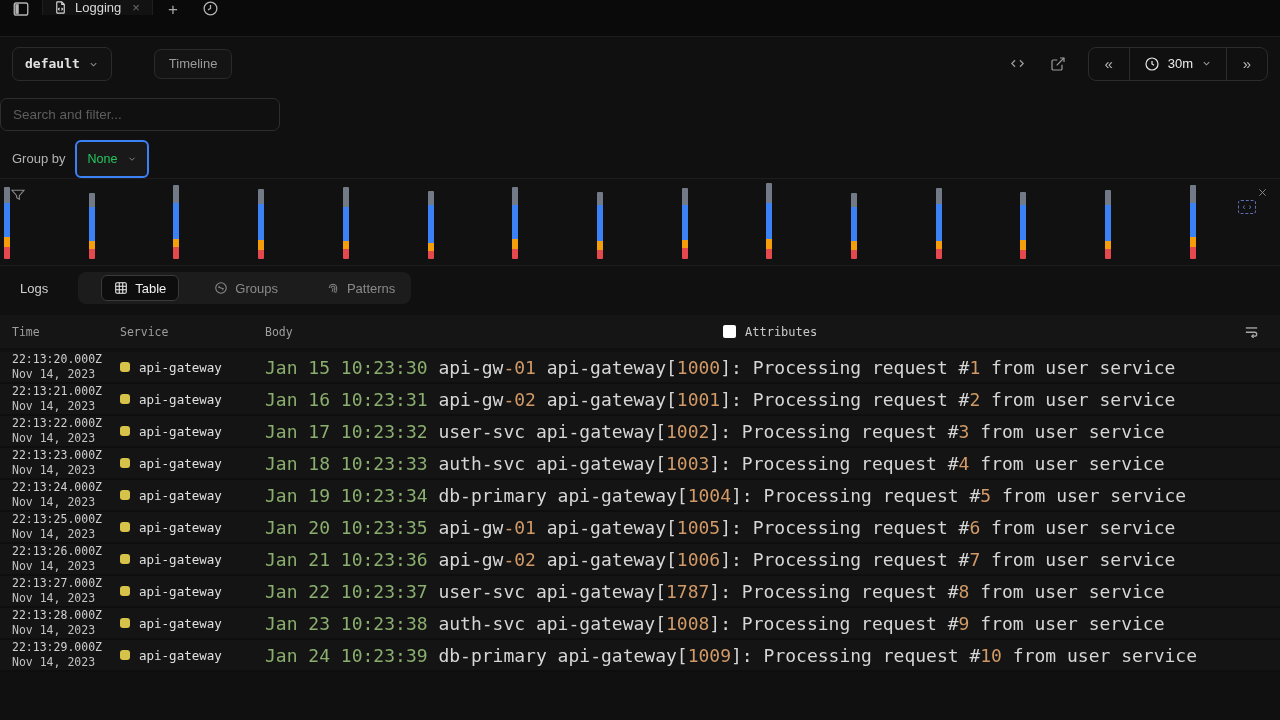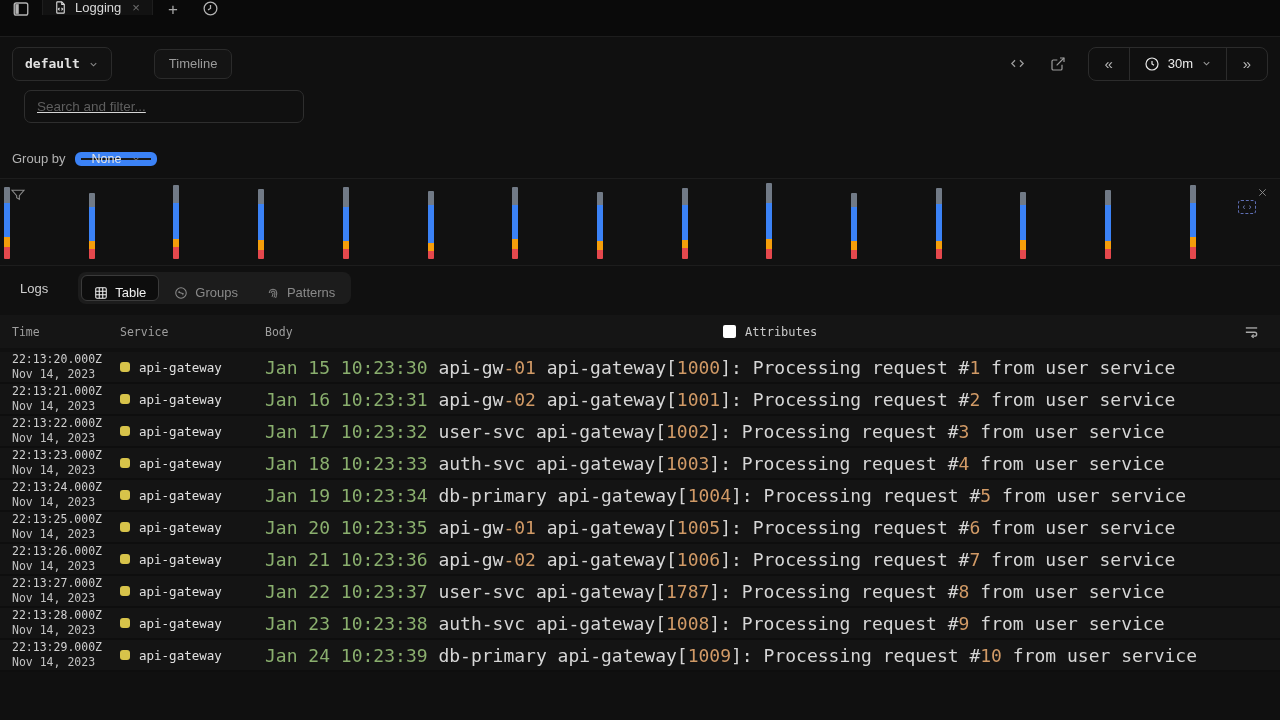--- a/index.html
+++ b/index.html
@@ -24,41 +24,41 @@
   .timeline-btn { height:30px; padding:0 14px; margin-left:42px; background:#141414; color:#9b9b9b; font-size:13px; }
   .toolbar .spacer { flex:1; }
   .tool-icon { width:28px; height:28px; color:#9c9c9c; }
   .tool-icon + .tool-icon { margin-left:12px; }
   .range-group { display:flex; align-items:stretch; height:34px; border:1px solid #2c2c2c; border-radius:8px; margin-left:16px; overflow:hidden; background:#101010; }
   .range-group > * { display:flex; align-items:center; justify-content:center; background:none; border:none; color:#c9c9c9; cursor:pointer; }
   .range-prev,.range-next { width:40px; font-size:15px; color:#b9b9b9; }
   .range-current { padding:0 14px; gap:8px; border-left:1px solid #2c2c2c; border-right:1px solid #2c2c2c; color:#ececec; font-size:13px; }
 
   
-  .search-row { height:49px; display:flex; align-items:flex-start; padding:0 24px;text-decoration:underline; }
+  .search-row { height:49px; display:flex; align-items:center; padding:0 0; }
   .search-input { width:280px; height:33px; background:transparent; border:1px solid #2e2e2e; border-radius:7px; padding:0 12px; color:#d6d6d6; font-size:13.5px; outline:none; }
   .search-input::placeholder { color:#5e5e5e; }
   .groupby-row { height:39px; display:flex; align-items:center; padding:0 12px; gap:10px; }
   .groupby-label { font-size:13px; color:#b3b3b3; }
-  .select { display:flex; align-items:center; gap:10px; height:14px; padding:0 10px; background:#191919; border:6px solid #3b82f6; border-radius:6px; font-size:12.5px; color:#e5e5e5; cursor:pointer; }
+  .select { display:flex; align-items:center; gap:10px; height:38px; padding:0 10px; background:#191919; border:2px solid #3b82f6; border-radius:6px; font-size:12.5px; color:#22c55e; cursor:pointer; }
 
   
   .chart { position:relative; height:88px; border-top:1px solid #1d1d1d; border-bottom:1px solid #1d1d1d; background:#111111; }
   .chart-filter { position:absolute; left:10px; top:8px; color:#8a8a8a; }
   .bars { position:absolute; left:4px; right:84px; top:0; bottom:6px; display:flex; justify-content:space-between; align-items:flex-end; }
   .bar { width:6px; display:flex; flex-direction:column; border-radius:1px; overflow:hidden; }
   .chart-actions { position:absolute; right:12px; top:8px; width:30px; height:34px; }
   .chart-close { position:absolute; right:0; top:0; color:#8f8f8f; cursor:pointer; }
   .chart-fit { position:absolute; left:0; top:13px; width:18px; height:14px; border:1px dashed #5f6fb5; border-radius:3px; color:#7583c4; font-size:9px; display:flex; align-items:center; justify-content:center; gap:3px; cursor:pointer; }
 
   
   .logs-bar { height:44px; display:flex; align-items:center; padding:0 20px; gap:30px; }
   .logs-title { font-size:13px; color:#cfcfcf; }
   .segmented { display:flex; align-items:center; background:#1c1c1c; border-radius:8px; padding:3px; gap:2px; }
-  .segment { display:flex; align-items:flex-end; gap:7px; height:26px; padding:0 12px; border-radius:6px; border:1px solid transparent; background:none; color:#8a8a8a; font-size:13px; cursor:pointer; }
+  .segment { display:flex; align-items:center; gap:7px; height:26px; padding:0 12px; border-radius:6px; border:1px solid transparent; background:none; color:#8a8a8a; font-size:13px; cursor:pointer;margin-left:20px; }
   .segment.active { background:#0d0d0d; border-color:#3a3a3a; color:#f0f0f0; }
 
   
   .table-header { position:relative; height:33px; margin-top:5px; background:#151515; font-family:"DejaVu Sans Mono", monospace; }
   .th { position:absolute; top:0; height:100%; display:flex; align-items:center; font-size:11.5px; color:#9e9e9e; }
   .th-time { left:12px; } .th-service { left:120px; } .th-body { left:265px; }
   .th-attrs { left:723px; gap:9px; color:#c9c9c9; font-size:12px; }
   .attr-checkbox { width:13px; height:13px; background:#ffffff; border-radius:2px; cursor:pointer; }
   .th-wrap { right:20px; left:auto; color:#a9a9a9; cursor:pointer; }
 

